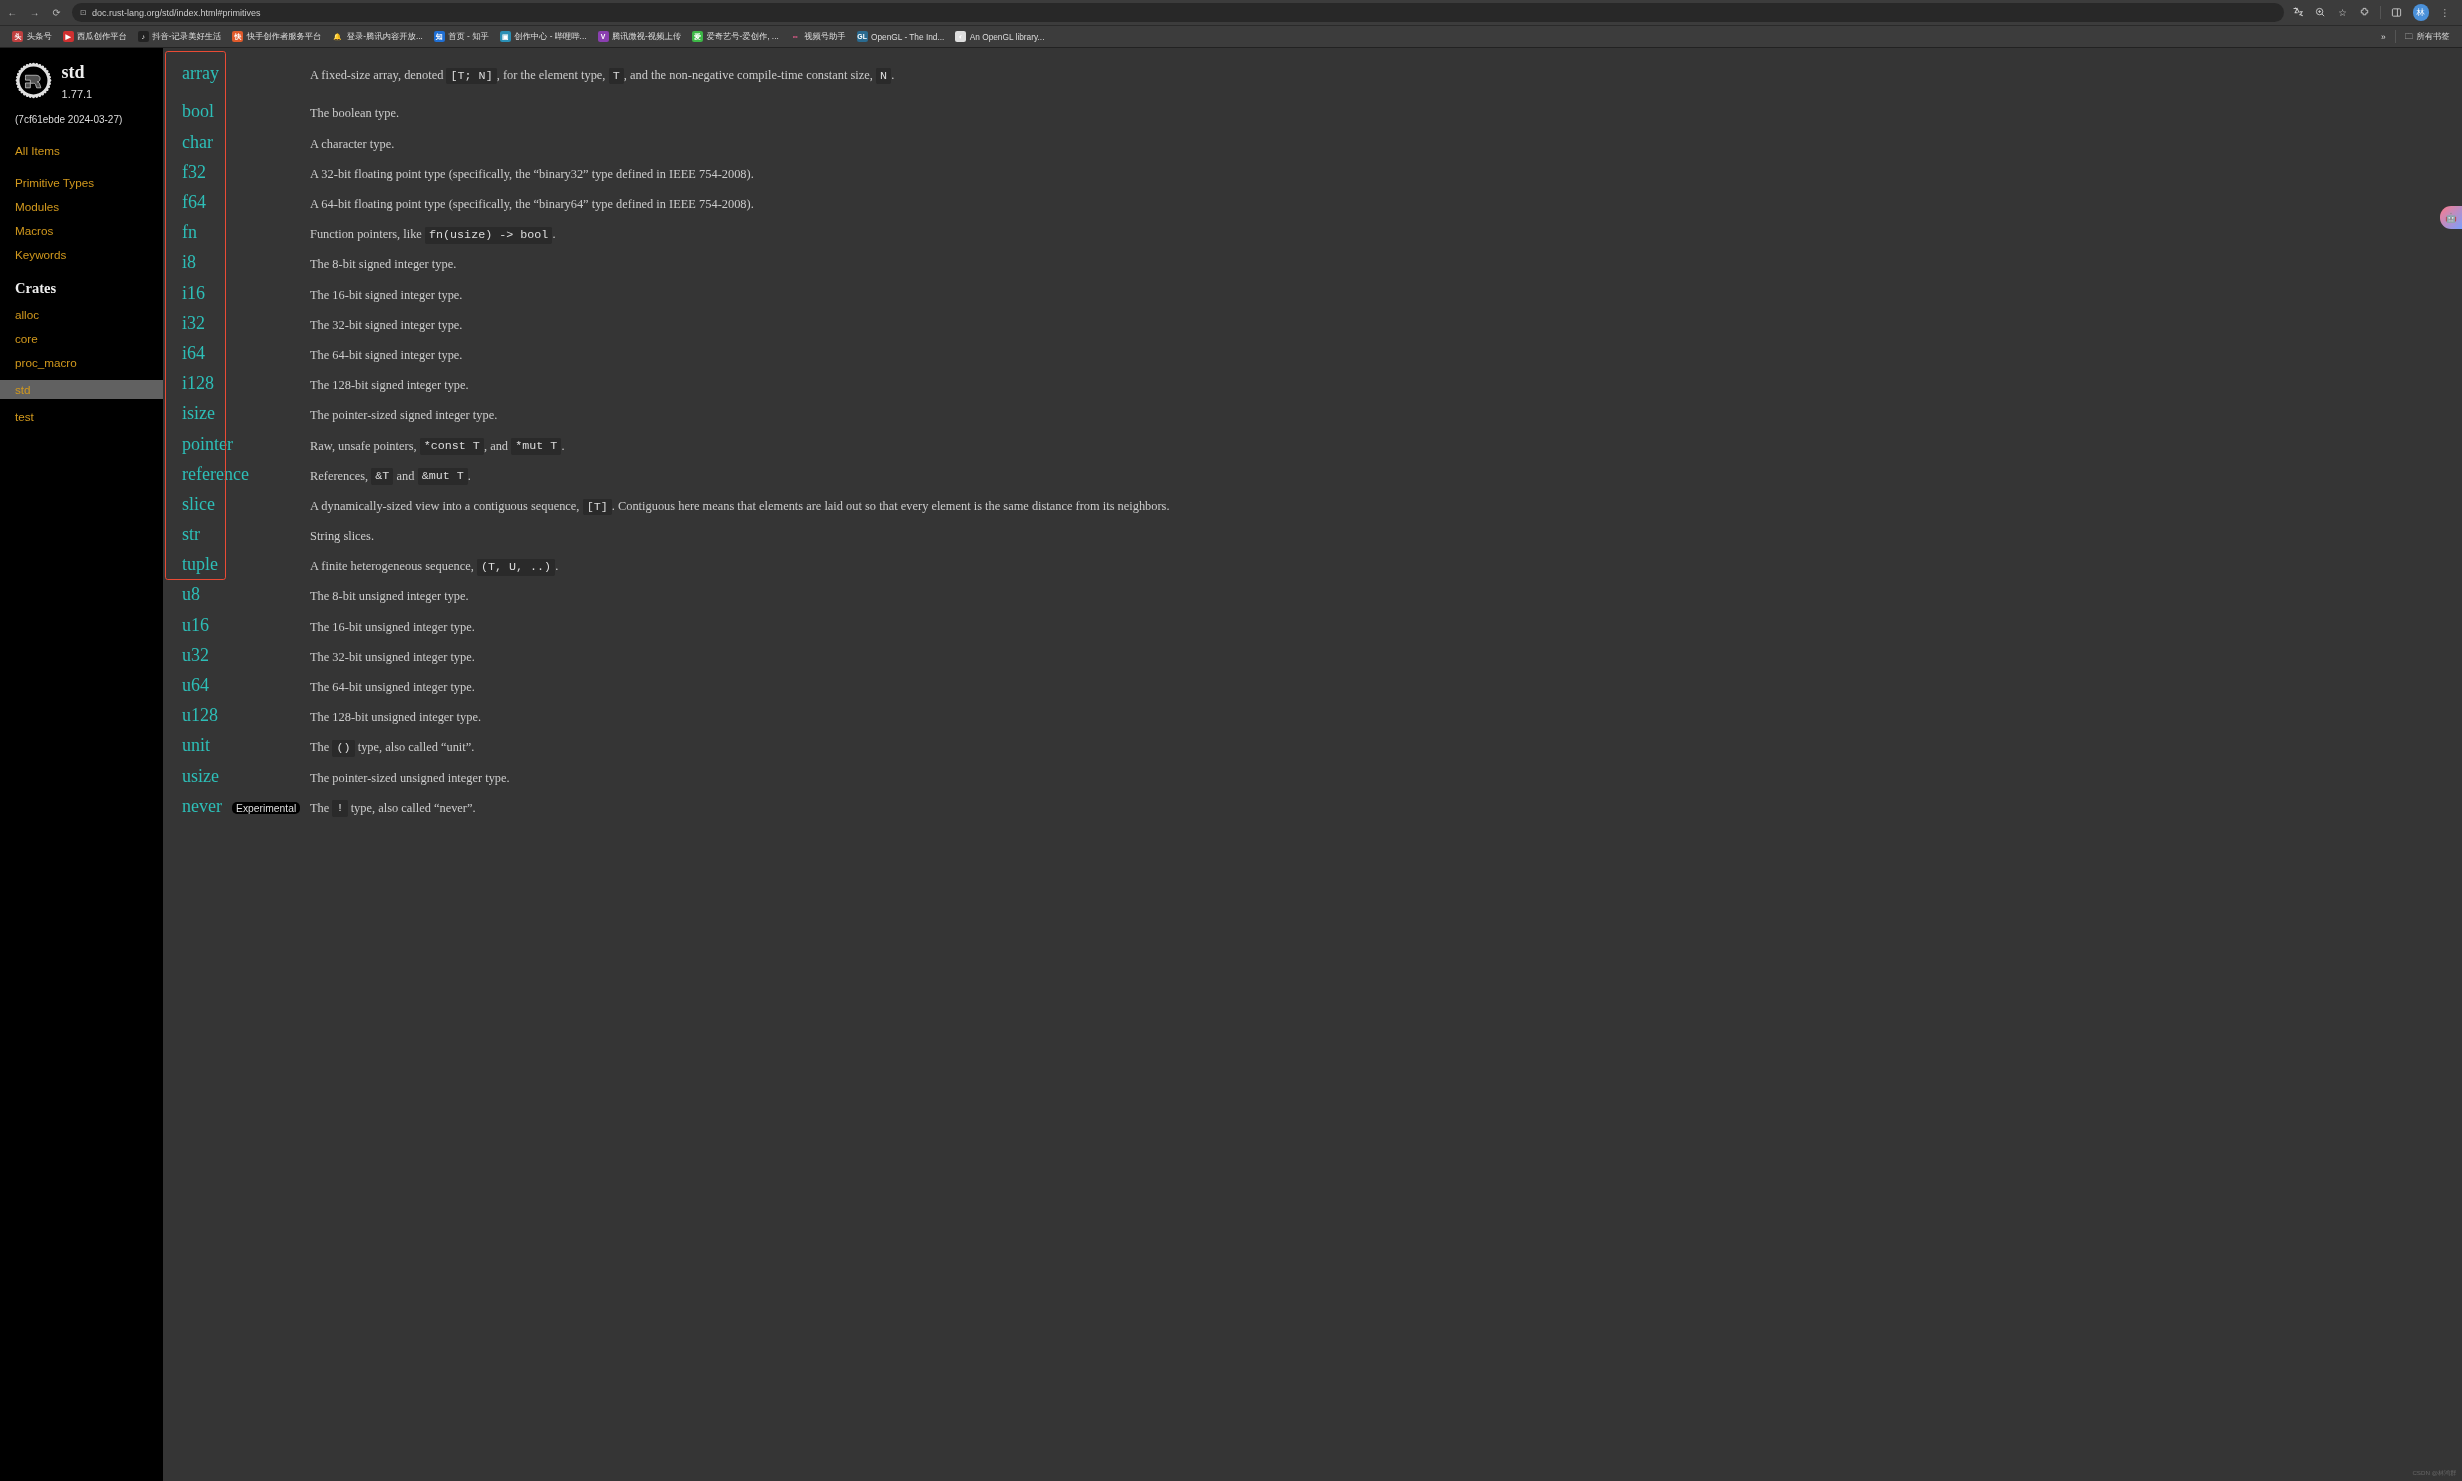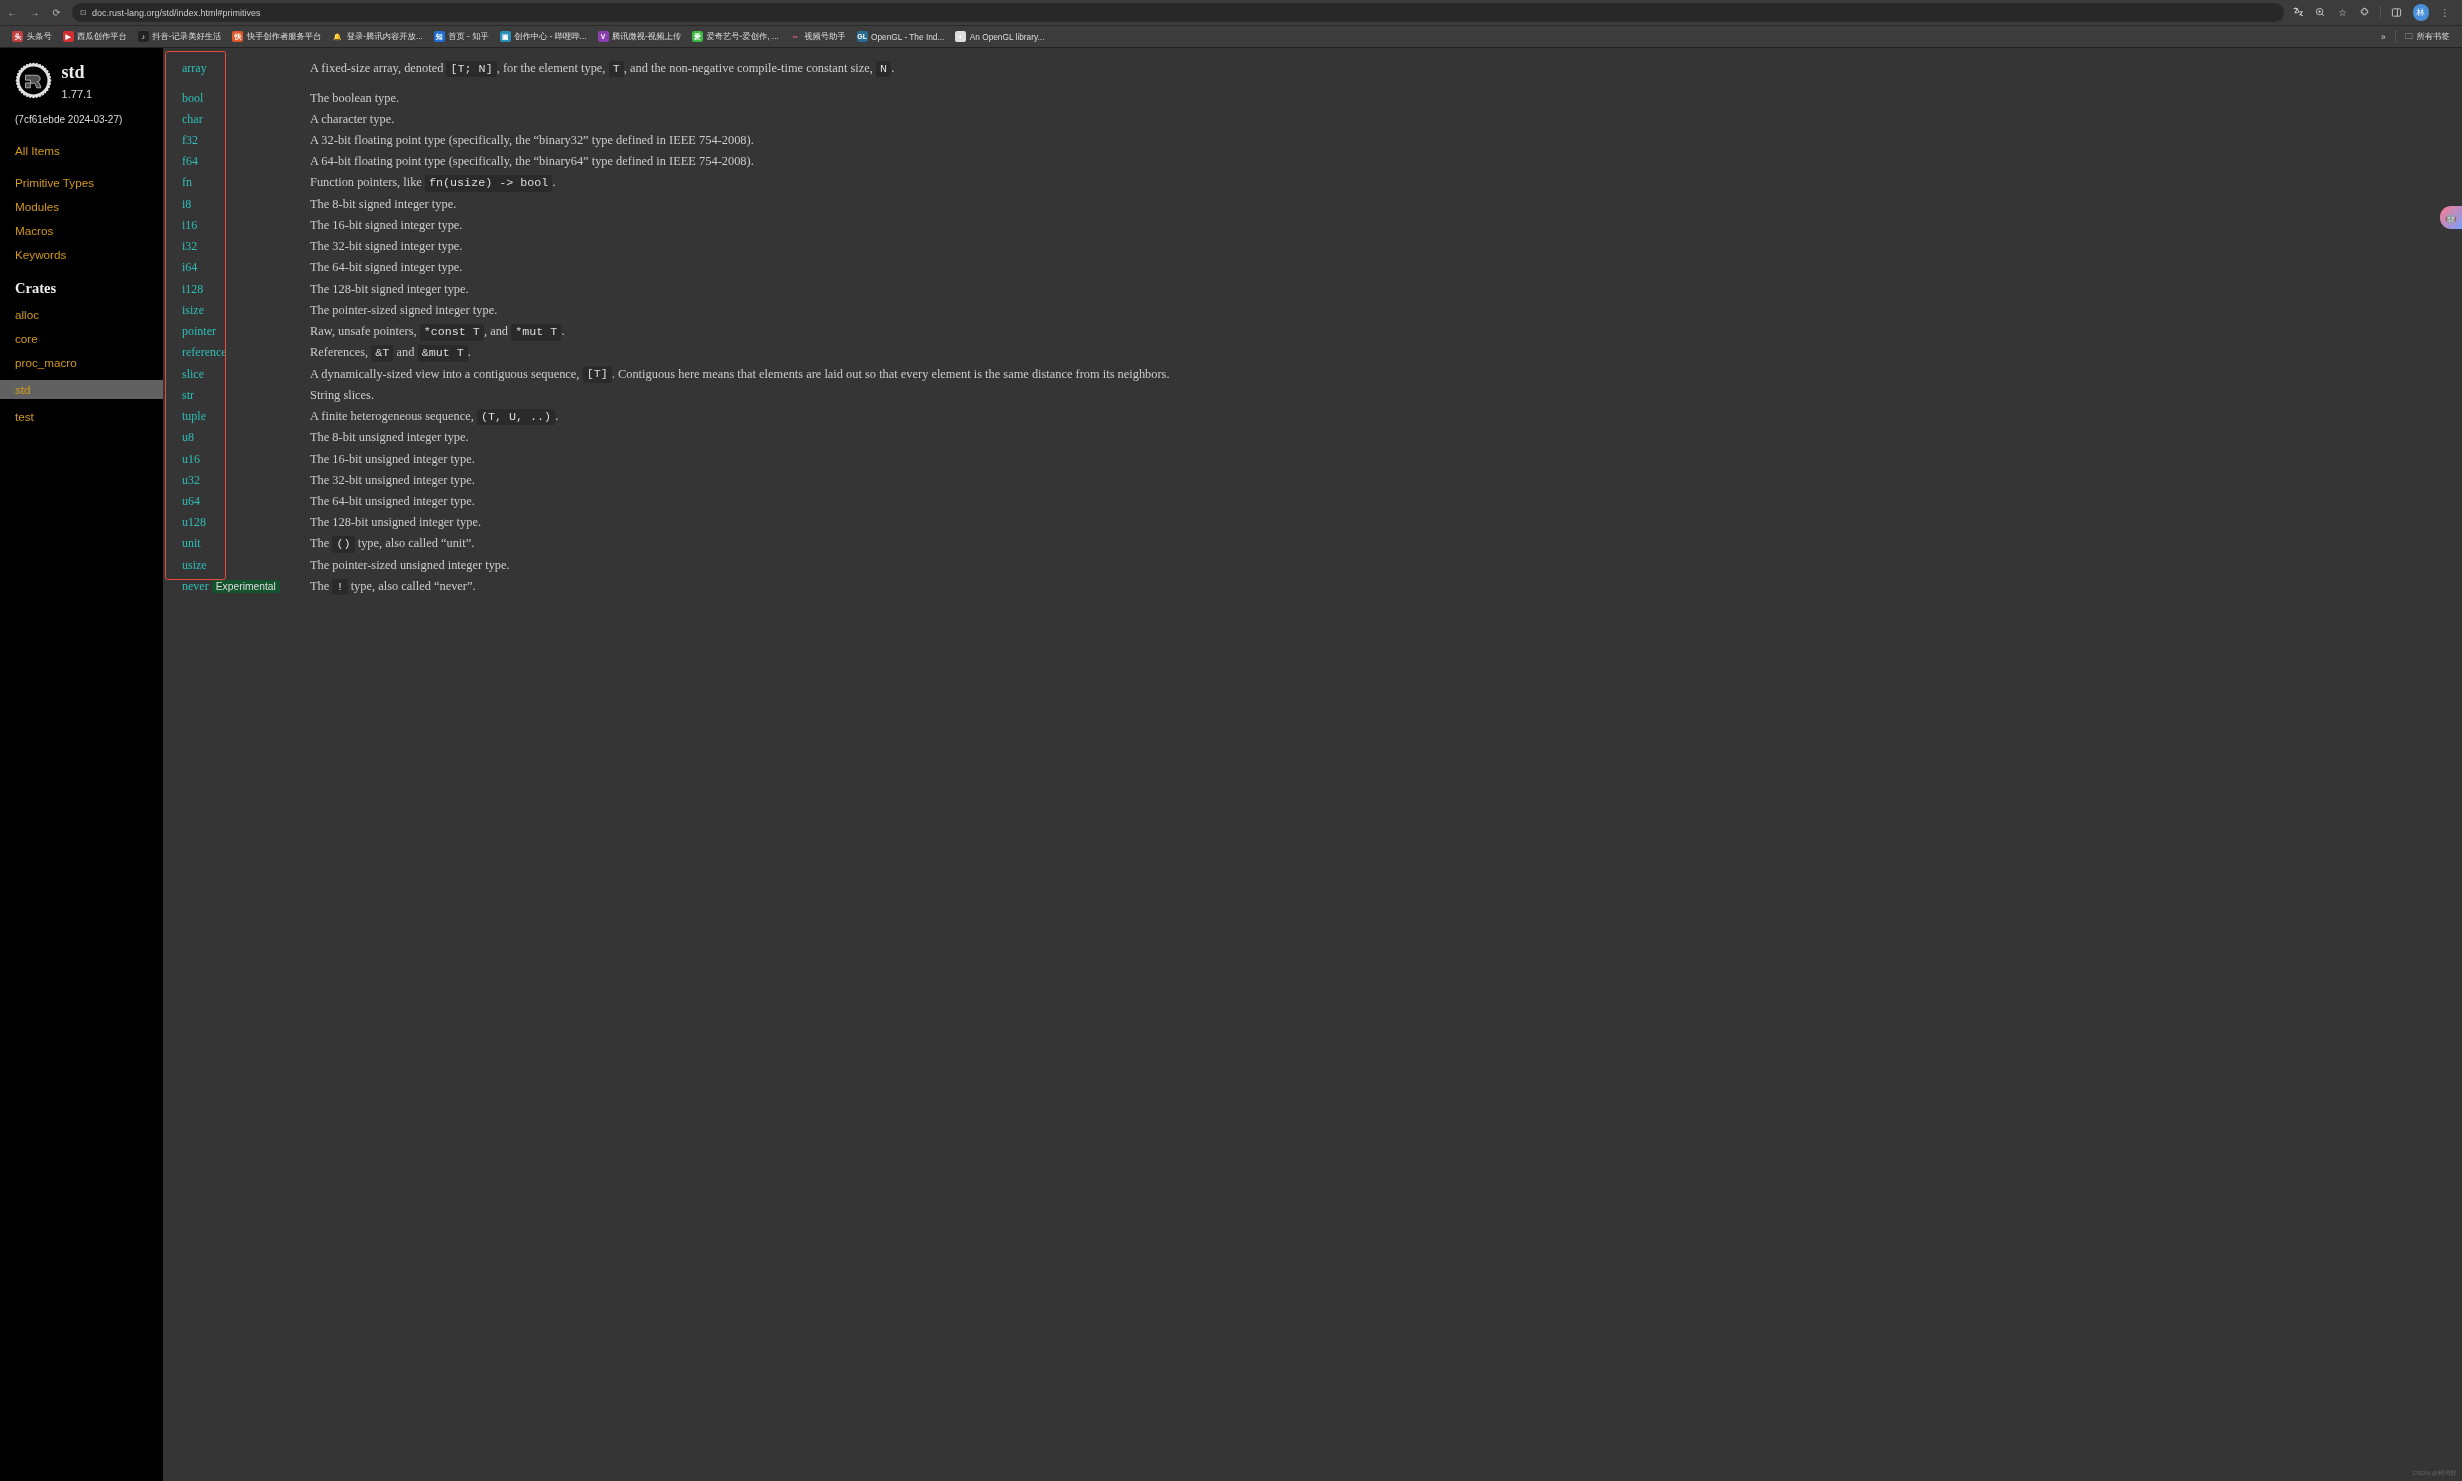--- a/index.html
+++ b/index.html
@@ -23,24 +23,24 @@
 .crate-name{font-size:18px;font-weight:bold;color:#eee;font-family:Georgia,serif}
 .version{font-size:11px;color:#ddd;margin-top:5.5px}
 .hash{font-size:10px;color:#ddd;margin-top:14px;margin-bottom:19px}
 .side-link{display:block;color:#d2991d;font-size:11.7px;margin-bottom:11px;cursor:pointer}
 .side-sec{margin-top:19px}
 .side-head{color:#eee;font-size:14.5px;font-weight:bold;margin-bottom:11px;font-family:Georgia,serif}
 .side-link.active{background:#616161;margin:0 -15px 11px;padding:2.8px 15px}
 .main{flex:1;padding:11px 19px 13.8px;overflow-y:auto;font-family:Georgia,'Times New Roman',serif;font-size:12.4px;color:#ccc;line-height:1.6;position:relative}
 .row{display:flex;margin-bottom:1.4px;align-items:baseline}
 .row-name{width:128px;flex-shrink:0}
-.row-name a{color:#2dbfb8;text-decoration:none;font-size:12px}
+.row-name a{color:#2dbfb8;text-decoration:none;font-size:18px}
 .row-desc{flex:1;color:#ccc}
 code{background:#2a2a2a;padding:1.4px 4.1px;border-radius:1.4px;font-family:'Courier New',monospace;font-size:11.7px;color:#ddd}
-.badge{background:#14532d;color:#ddd;padding:0.7px 4.1px;font-size:10.3px;font-family:Arial,sans-serif;border-radius:0;margin-left:3px}
+.badge{background:#000000;color:#ddd;padding:0.7px 4.1px;font-size:10.3px;font-family:Arial,sans-serif;border-radius:5px;margin-left:10px}
 .highlight-box{position:absolute;border:1.4px solid #e94b35;pointer-events:none;border-radius:2.8px}
 .watermark{position:fixed;bottom:2.8px;right:5.5px;font-size:6.2px;color:#666;font-family:Arial}
 .floaty{position:fixed;right:0;top:206px;width:22px;height:23.4px;background:linear-gradient(135deg,#ff7a88,#7aa0ff);border-radius:11px 0 0 11px;display:flex;align-items:center;justify-content:center}
 </style>
 </head>
 <body>
 
 <div class="browser-bar">
   <div class="nav-btn">←</div>
   <div class="nav-btn">→</div>

